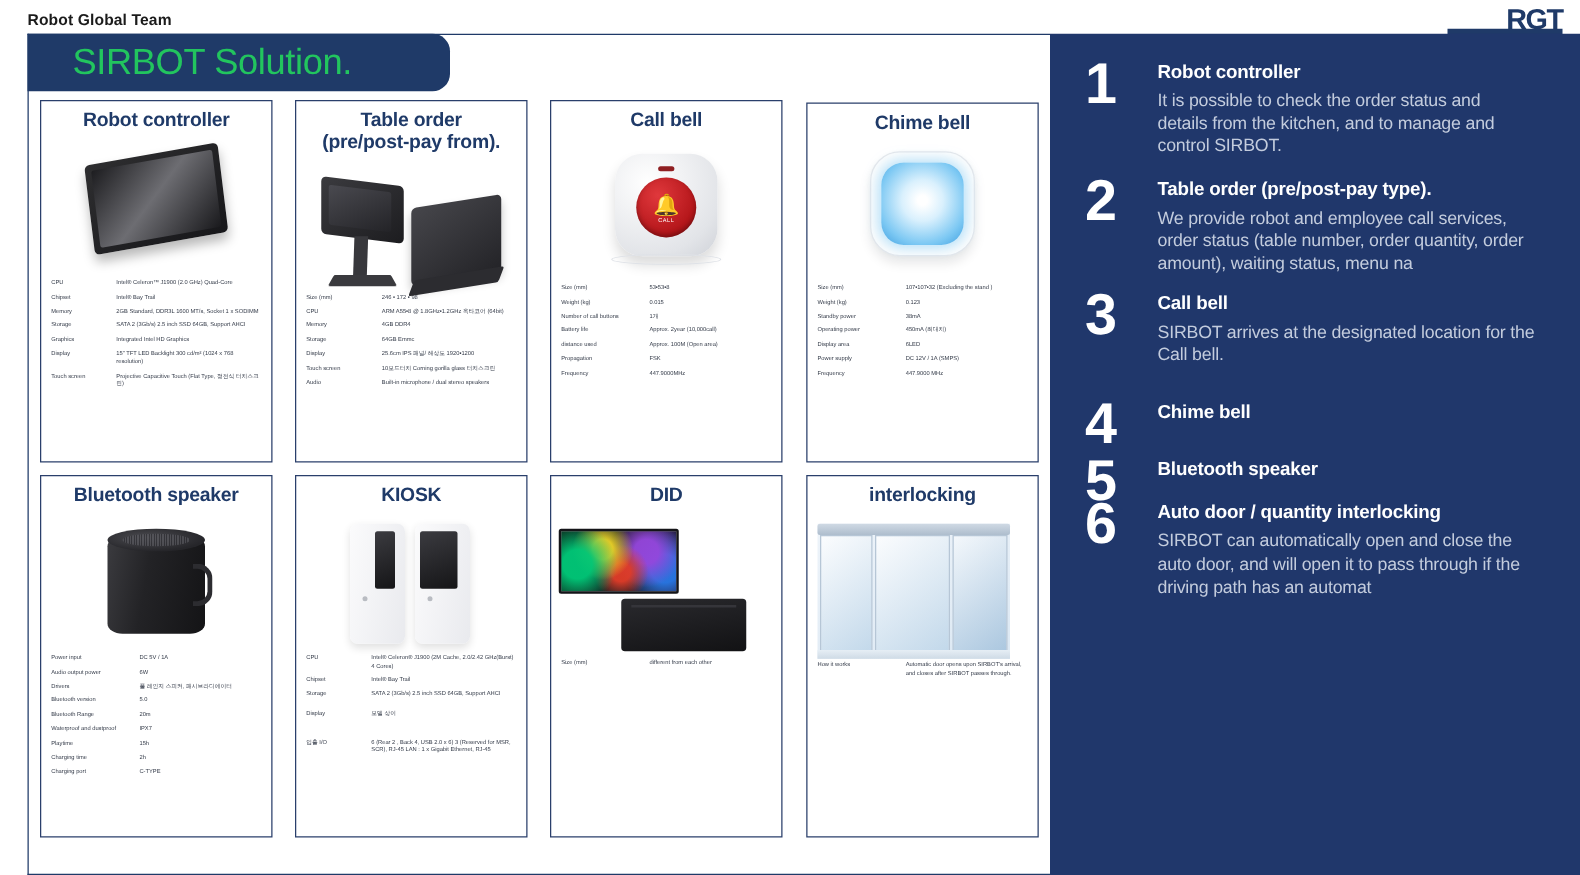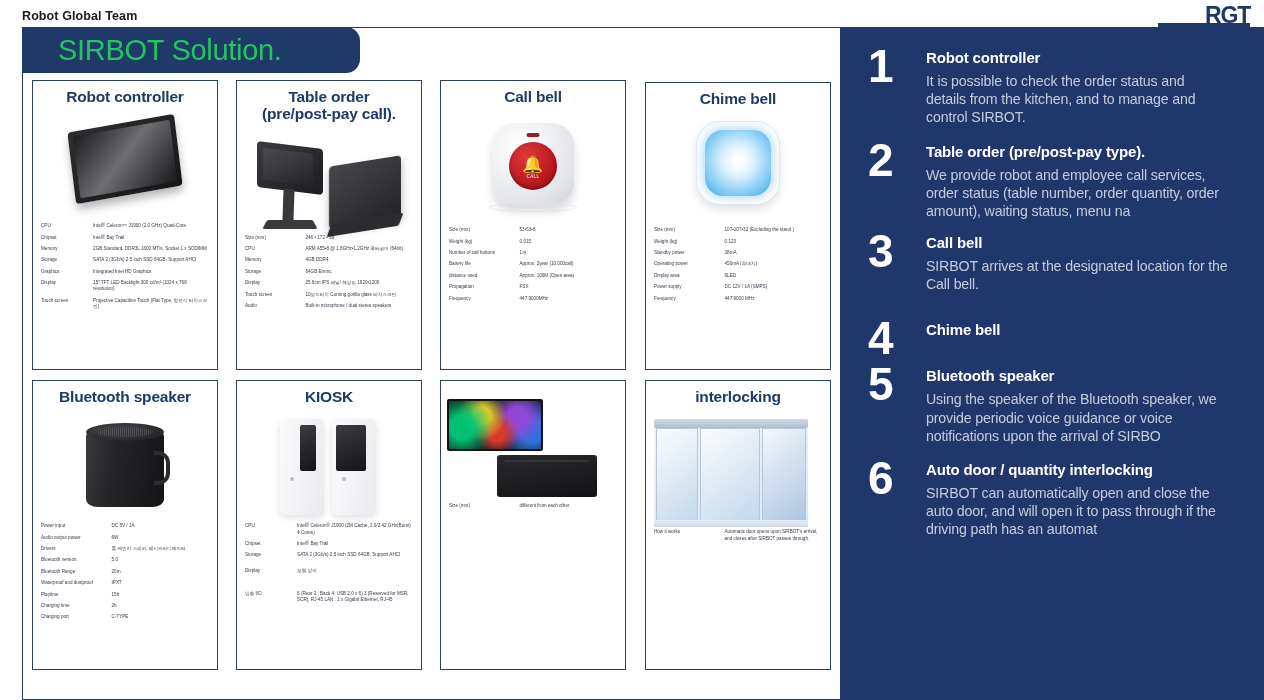--- a/index.html
+++ b/index.html
@@ -334,21 +334,21 @@
         <div class="spec-row">
           <div class="spec-k">Touch screen</div>
           <div class="spec-v">Projective Capacitive Touch (Flat Type, 정전식 터치스크린)</div>
         </div>
       </div>
     </div>
 
     <div class="card" style="left:204px; top:0px; width:186px; height:290px;">
       <div class="card-title">
         <span>Table order</span><br>
-        <span>(pre/post-pay call).</span>
+        <span>(pre/post-pay from).</span>
       </div>
       <div class="card-art" style="height:112px;">
         <div class="pos-stand">
           <div class="pos-screen"></div>
           <div class="pos-neck"></div>
           <div class="pos-base"></div>
         </div>
         <div class="pos-tablet"></div>
       </div>
       <div class="specs">
@@ -548,20 +548,21 @@
           <div class="spec-v">모델 상이</div>
         </div>
         <div class="spec-row">
           <div class="spec-k">입출 I/O</div>
           <div class="spec-v">6 (Rear 2 , Back 4, USB 2.0 x 6) 3 (Reserved for MSR, SCR), RJ-45 LAN : 1 x Gigabit Ethernet, RJ-45</div>
         </div>
       </div>
     </div>
 
     <div class="card" style="left:408px; top:300px; width:186px; height:290px;">
+      <div class="card-title">DID</div>
       <div class="card-art" style="height:122px;">
         <div class="did-color"></div>
         <div class="did-black"></div>
       </div>
       <div class="specs narrow">
         <div class="spec-row">
           <div class="spec-k">Size (mm)</div>
           <div class="spec-v">different from each other</div>
         </div>
       </div>
@@ -610,21 +611,20 @@
       </div>
 
       <div class="feature" style="margin-bottom:28px;">
         <div class="feature-num">4</div>
         <div class="feature-title">Chime bell</div>
       </div>
 
       <div class="feature" style="margin-bottom:16px;">
         <div class="feature-num">5</div>
         <div class="feature-title">Bluetooth speaker</div>
-        <div class="feature-desc">Using the speaker of the Bluetooth speaker, we provide periodic voice guidance or voice notifications upon the arrival of SIRBO</div>
       </div>
 
       <div class="feature" style="margin-bottom:0;">
         <div class="feature-num">6</div>
         <div class="feature-title">Auto door / quantity interlocking</div>
         <div class="feature-desc">SIRBOT can automatically open and close the auto door, and will open it to pass through if the driving path has an automat</div>
       </div>
 
     </div>
   </div>

